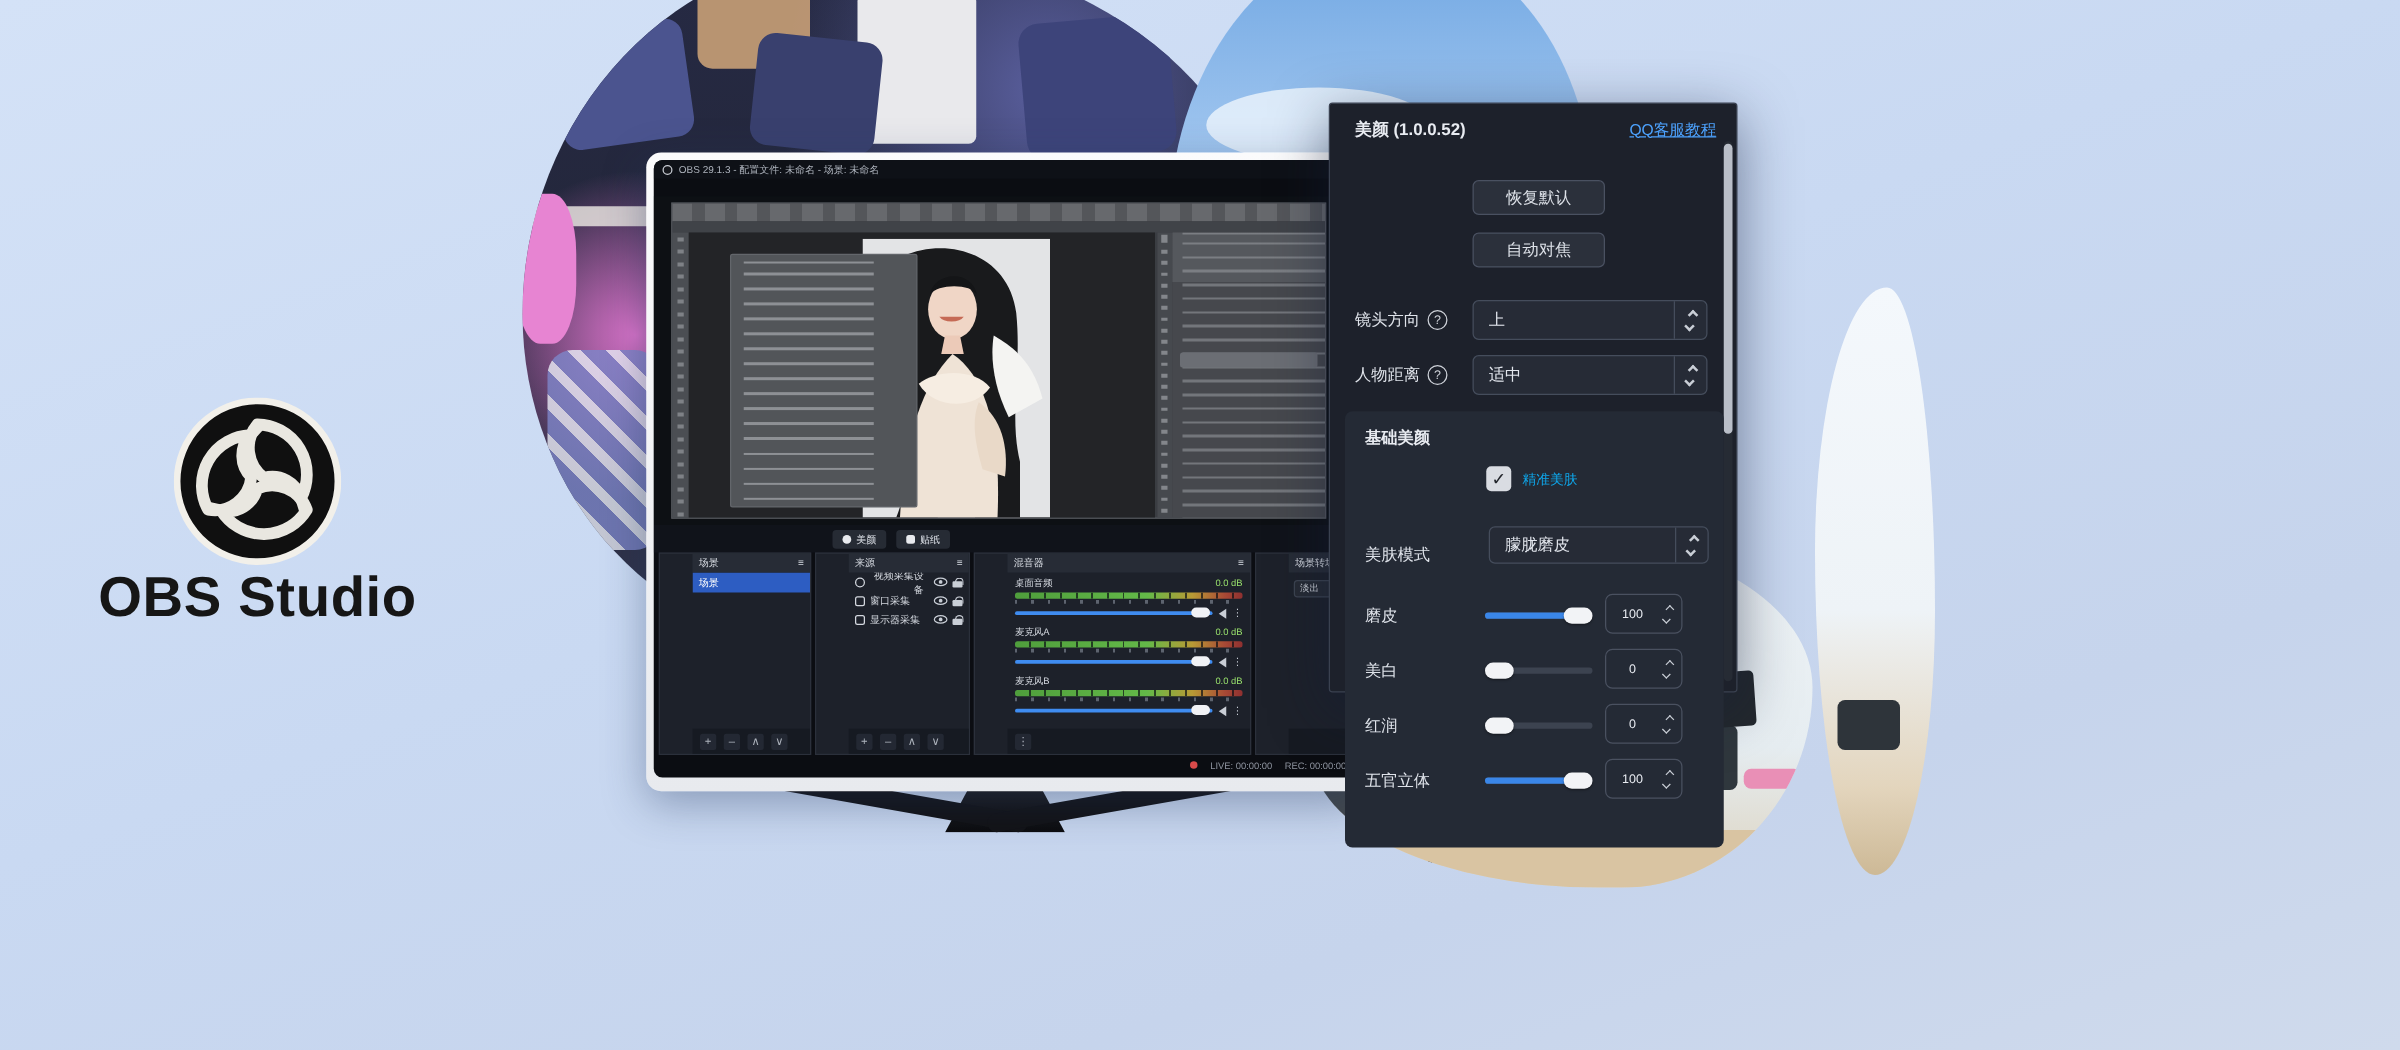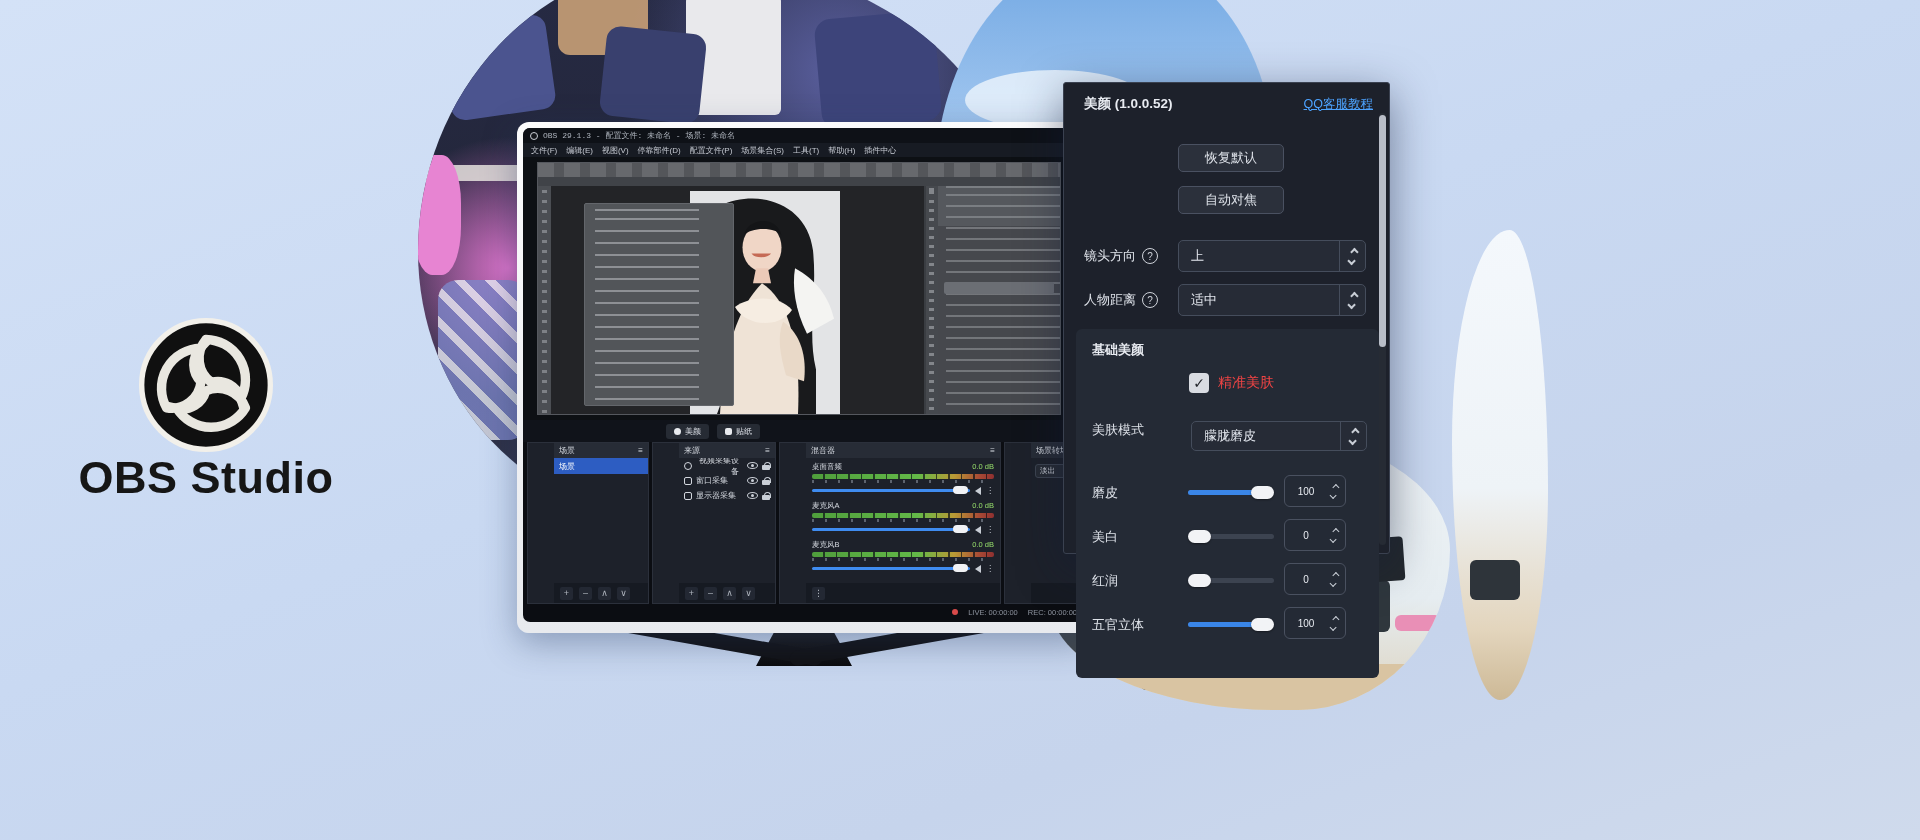--- a/index.html
+++ b/index.html
@@ -62,21 +62,21 @@
   .stand-neck { position:absolute; left:756px; top:630px; width:96px; height:36px; z-index:2;
     background:linear-gradient(#1c1c1f,#0b0b0d); clip-path:polygon(20% 0,80% 0,100% 100%,0% 100%); }
   .stand-legL { position:absolute; left:586px; top:652px; width:236px; height:15px; z-index:2;
     background:#121215; border-radius:8px; transform:rotate(10deg); transform-origin:100% 50%; }
   .stand-legR { position:absolute; left:790px; top:652px; width:244px; height:15px; z-index:2;
     background:#121215; border-radius:8px; transform:rotate(-10deg); transform-origin:0% 50%; }
 
   
   .obs { position:absolute; inset:0; color:#cfd3da; font-size:8px; }
   .obs-titlebar { position:absolute; left:0; top:0; right:0; height:15px; background:#0e1117;
-    display:flex; align-items:center; gap:5px; padding-left:7px; color:#aeb4bd; font-size:8px;font-family:Liberation Mono, monospace; }
+    display:flex; align-items:center; gap:5px; padding-left:7px; color:#aeb4bd; font-size:8px; }
   .obs-appdot { width:8px; height:8px; border-radius:50%; background:#15171c; border:1.5px solid #c9cdd4; }
   .obs-menubar { position:absolute; left:0; top:15px; right:0; height:14px; background:#171b23;
     display:flex; align-items:center; gap:9px; padding-left:8px; font-size:8px; color:#c6cad2; }
   .obs-preview { position:absolute; left:0; top:29px; right:0; height:263px; background:#0d1014; }
 
   
   .ps { position:absolute; left:14px; top:5px; width:524px; height:253px; background:#3a3d42; border:1px solid #55585e; }
   .ps-options { position:absolute; left:0; top:0; right:0; height:14px; background:#54565a;
     background-image:repeating-linear-gradient(90deg,#67696d 0 16px,transparent 16px 26px); }
   .ps-tabs { position:absolute; left:0; top:14px; right:0; height:9px; background:#404348; }
@@ -164,22 +164,22 @@
   .sel-chev { width:26px; height:100%; border-left:1px solid #454d5c; display:flex; flex-direction:column;
     align-items:center; justify-content:center; gap:3px; }
   .cv { width:6px; height:6px; border:solid #c9ced6; border-width:2px 2px 0 0; }
   .cv.up { transform:rotate(-45deg) translate(1px,1px); }
   .cv.dn { transform:rotate(135deg) translate(1px,1px); }
   .bp-section { position:absolute; left:12px; top:246px; width:303px; height:349px; background:#242a35; border-radius:6px; }
   .sec-title { position:absolute; left:16px; top:12px; font-size:13px; font-weight:bold; color:#e8ebf1; }
   .chk-row { position:absolute; left:113px; top:44px; display:flex; align-items:center; gap:9px; cursor:pointer; }
   .chk-box { width:20px; height:20px; background:#d9dce2; border-radius:4px; display:flex; align-items:center; justify-content:center;
     color:#23262c; font-size:14px; font-weight:bold; }
-  .chk-label { font-size:14px; color:#ef4444; }
-  .mode-row { position:absolute; left:16px; top:92px; right:12px; height:32px; display:flex; align-items:flex-start; }
+  .chk-label { font-size:11px; color:#0ea5e9; }
+  .mode-row { position:absolute; left:16px; top:92px; right:12px; height:32px; display:flex; align-items:flex-end; }
   .mode-row .bp-select { left:99px; width:176px; top:0; height:30px; }
   .srow { position:absolute; left:0; width:100%; height:30px; }
   .srow .slabel { position:absolute; left:16px; top:7px; font-size:13px; color:#dfe3ea; }
   .strack { position:absolute; left:112px; top:13px; width:86px; height:5px; background:#3c4350; border-radius:3px; }
   .sfill { position:absolute; left:0; top:0; height:5px; background:#3a86e8; border-radius:3px; }
   .shandle { position:absolute; top:-4px; width:23px; height:13px; background:#f2f3f6; border-radius:7px; box-shadow:0 1px 2px rgba(0,0,0,.4); }
   .sval { position:absolute; left:208px; top:-2px; width:62px; height:32px; border:1px solid #4a5160; border-radius:6px;
     display:flex; align-items:center; background:#242a35; }
   .sval .num { flex:1 1 auto; text-align:center; font-size:10px; color:#e8ebf1; }
   .spin { width:18px; display:flex; flex-direction:column; align-items:center; gap:3px; padding-right:4px; }
@@ -235,31 +235,20 @@
 
   <div class="monitor">
     <div class="screen">
       <div class="obs">
 
         <div class="obs-titlebar">
           <span class="obs-appdot"></span>
           <span>OBS 29.1.3 - 配置文件: 未命名 - 场景: 未命名</span>
         </div>
 
-        <div class="obs-menubar">
-          <span>文件(F)</span>
-          <span>编辑(E)</span>
-          <span>视图(V)</span>
-          <span>停靠部件(D)</span>
-          <span>配置文件(P)</span>
-          <span>场景集合(S)</span>
-          <span>工具(T)</span>
-          <span>帮助(H)</span>
-          <span>插件中心</span>
-        </div>
 
         <div class="obs-preview">
           <div class="ps">
             <div class="ps-options"></div>
             <div class="ps-tabs"></div>
             <div class="ps-tools"></div>
             <div class="ps-canvas"></div>
             <div class="ps-photo">
               <svg viewBox="0 0 100 150" width="100%" height="100%" preserveAspectRatio="none">
                 <rect x="0" y="0" width="100" height="150" fill="#e3e4e6"></rect>

